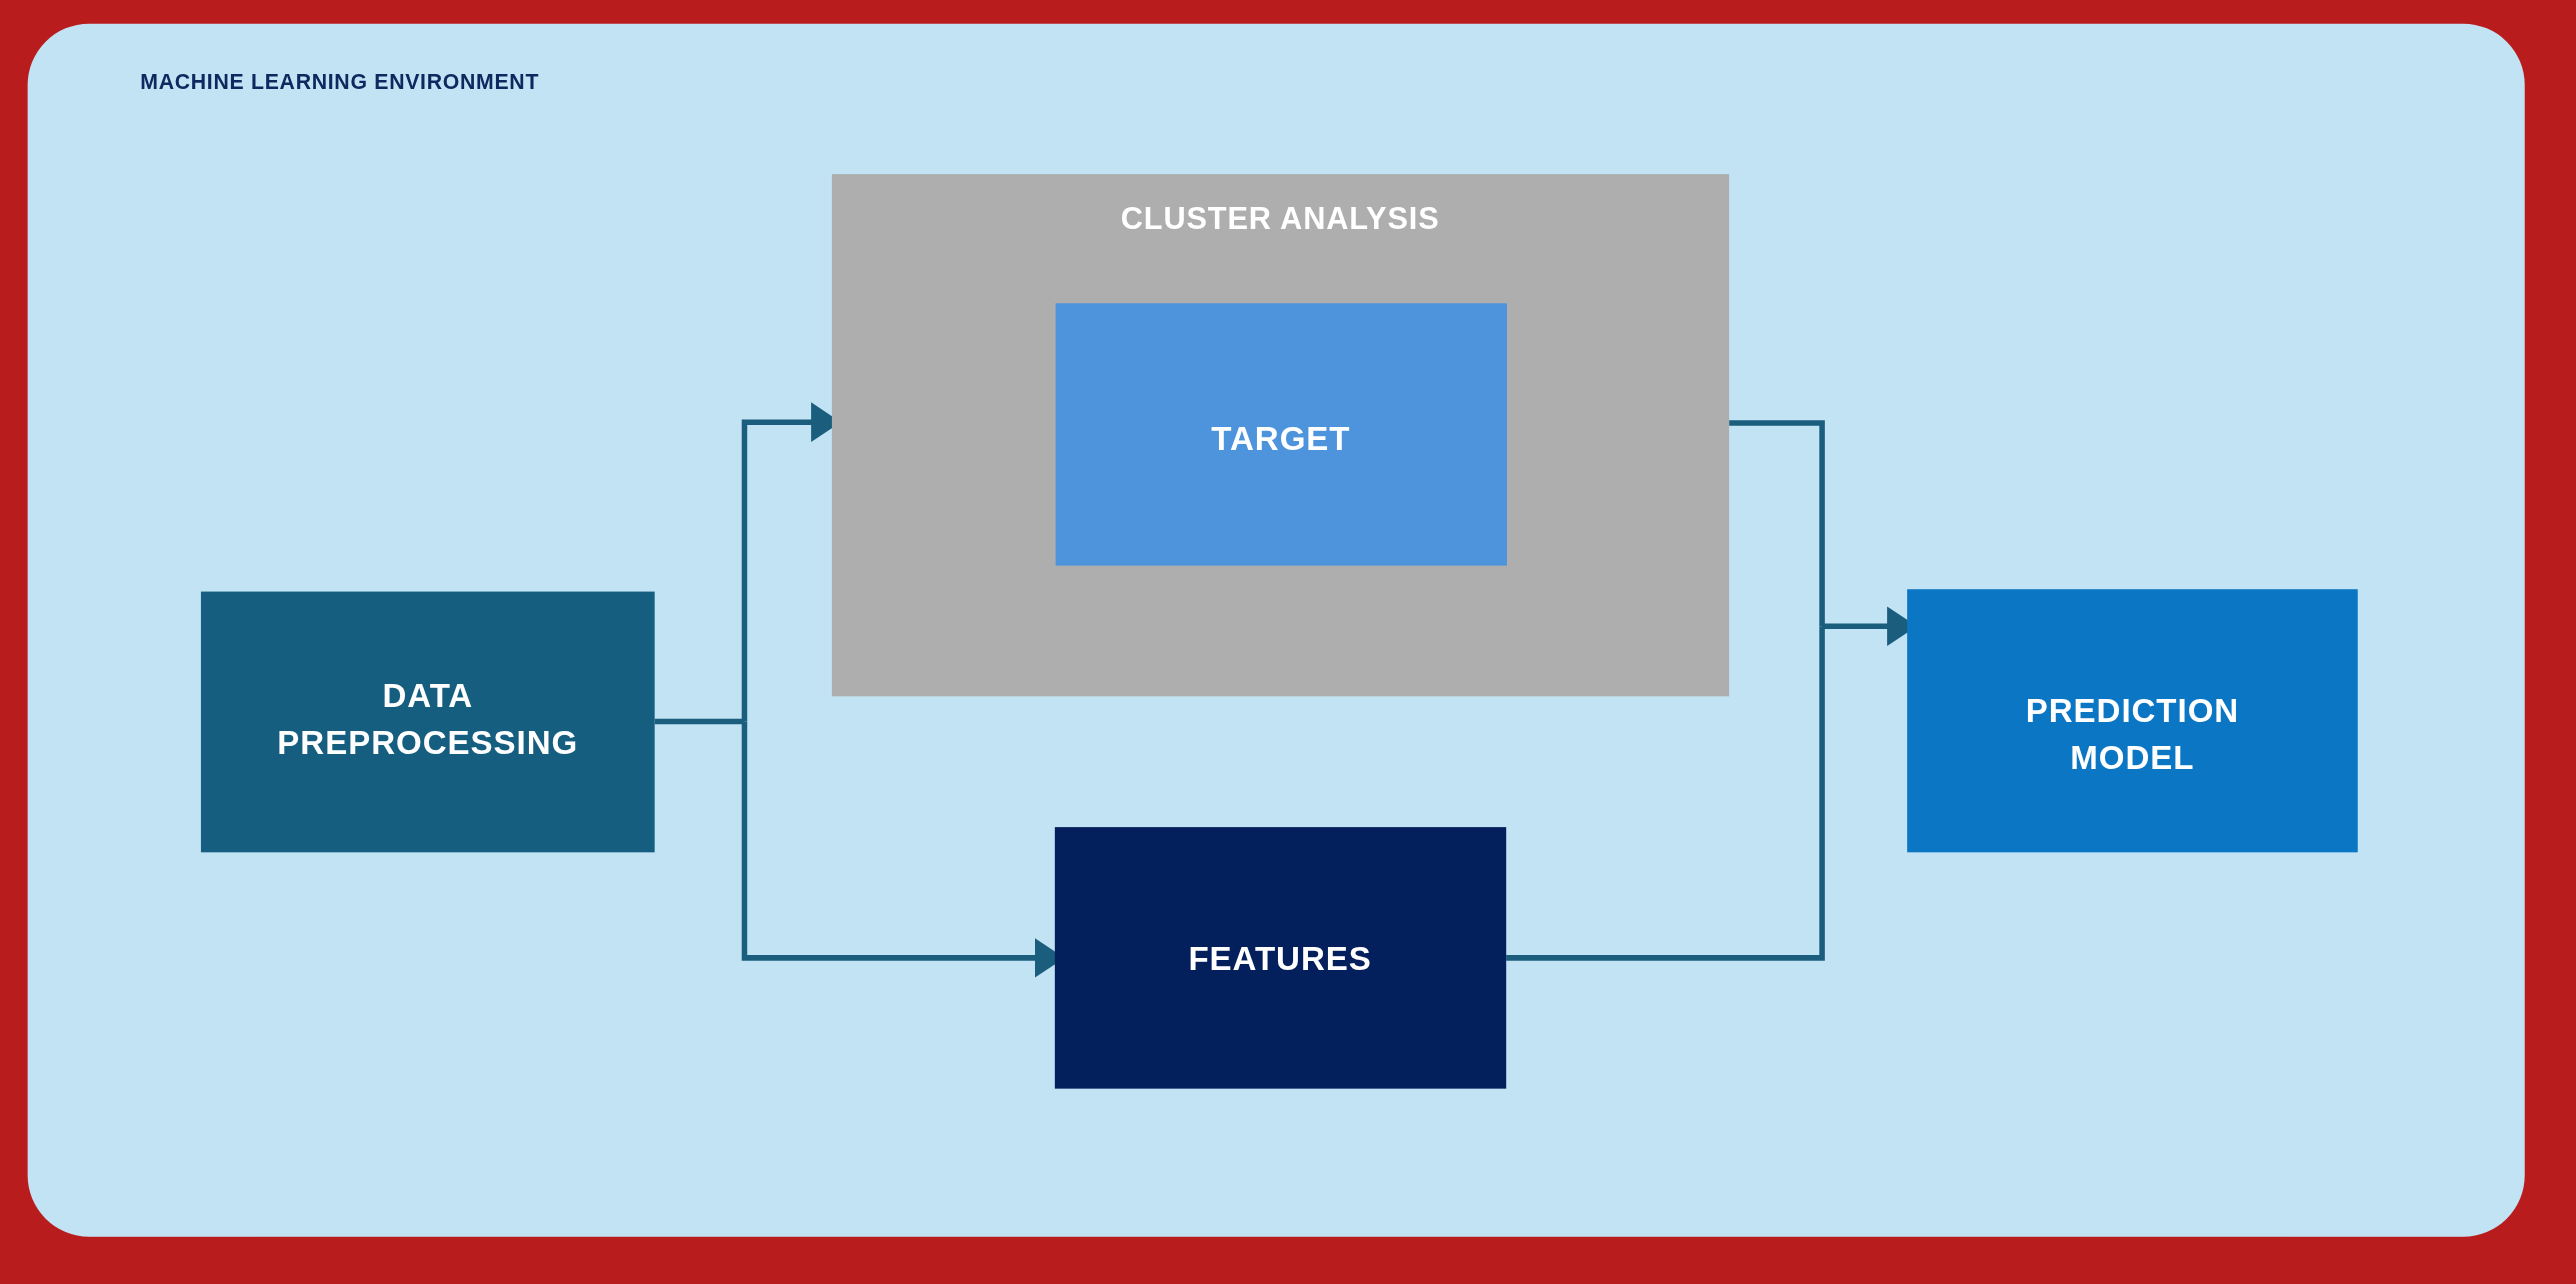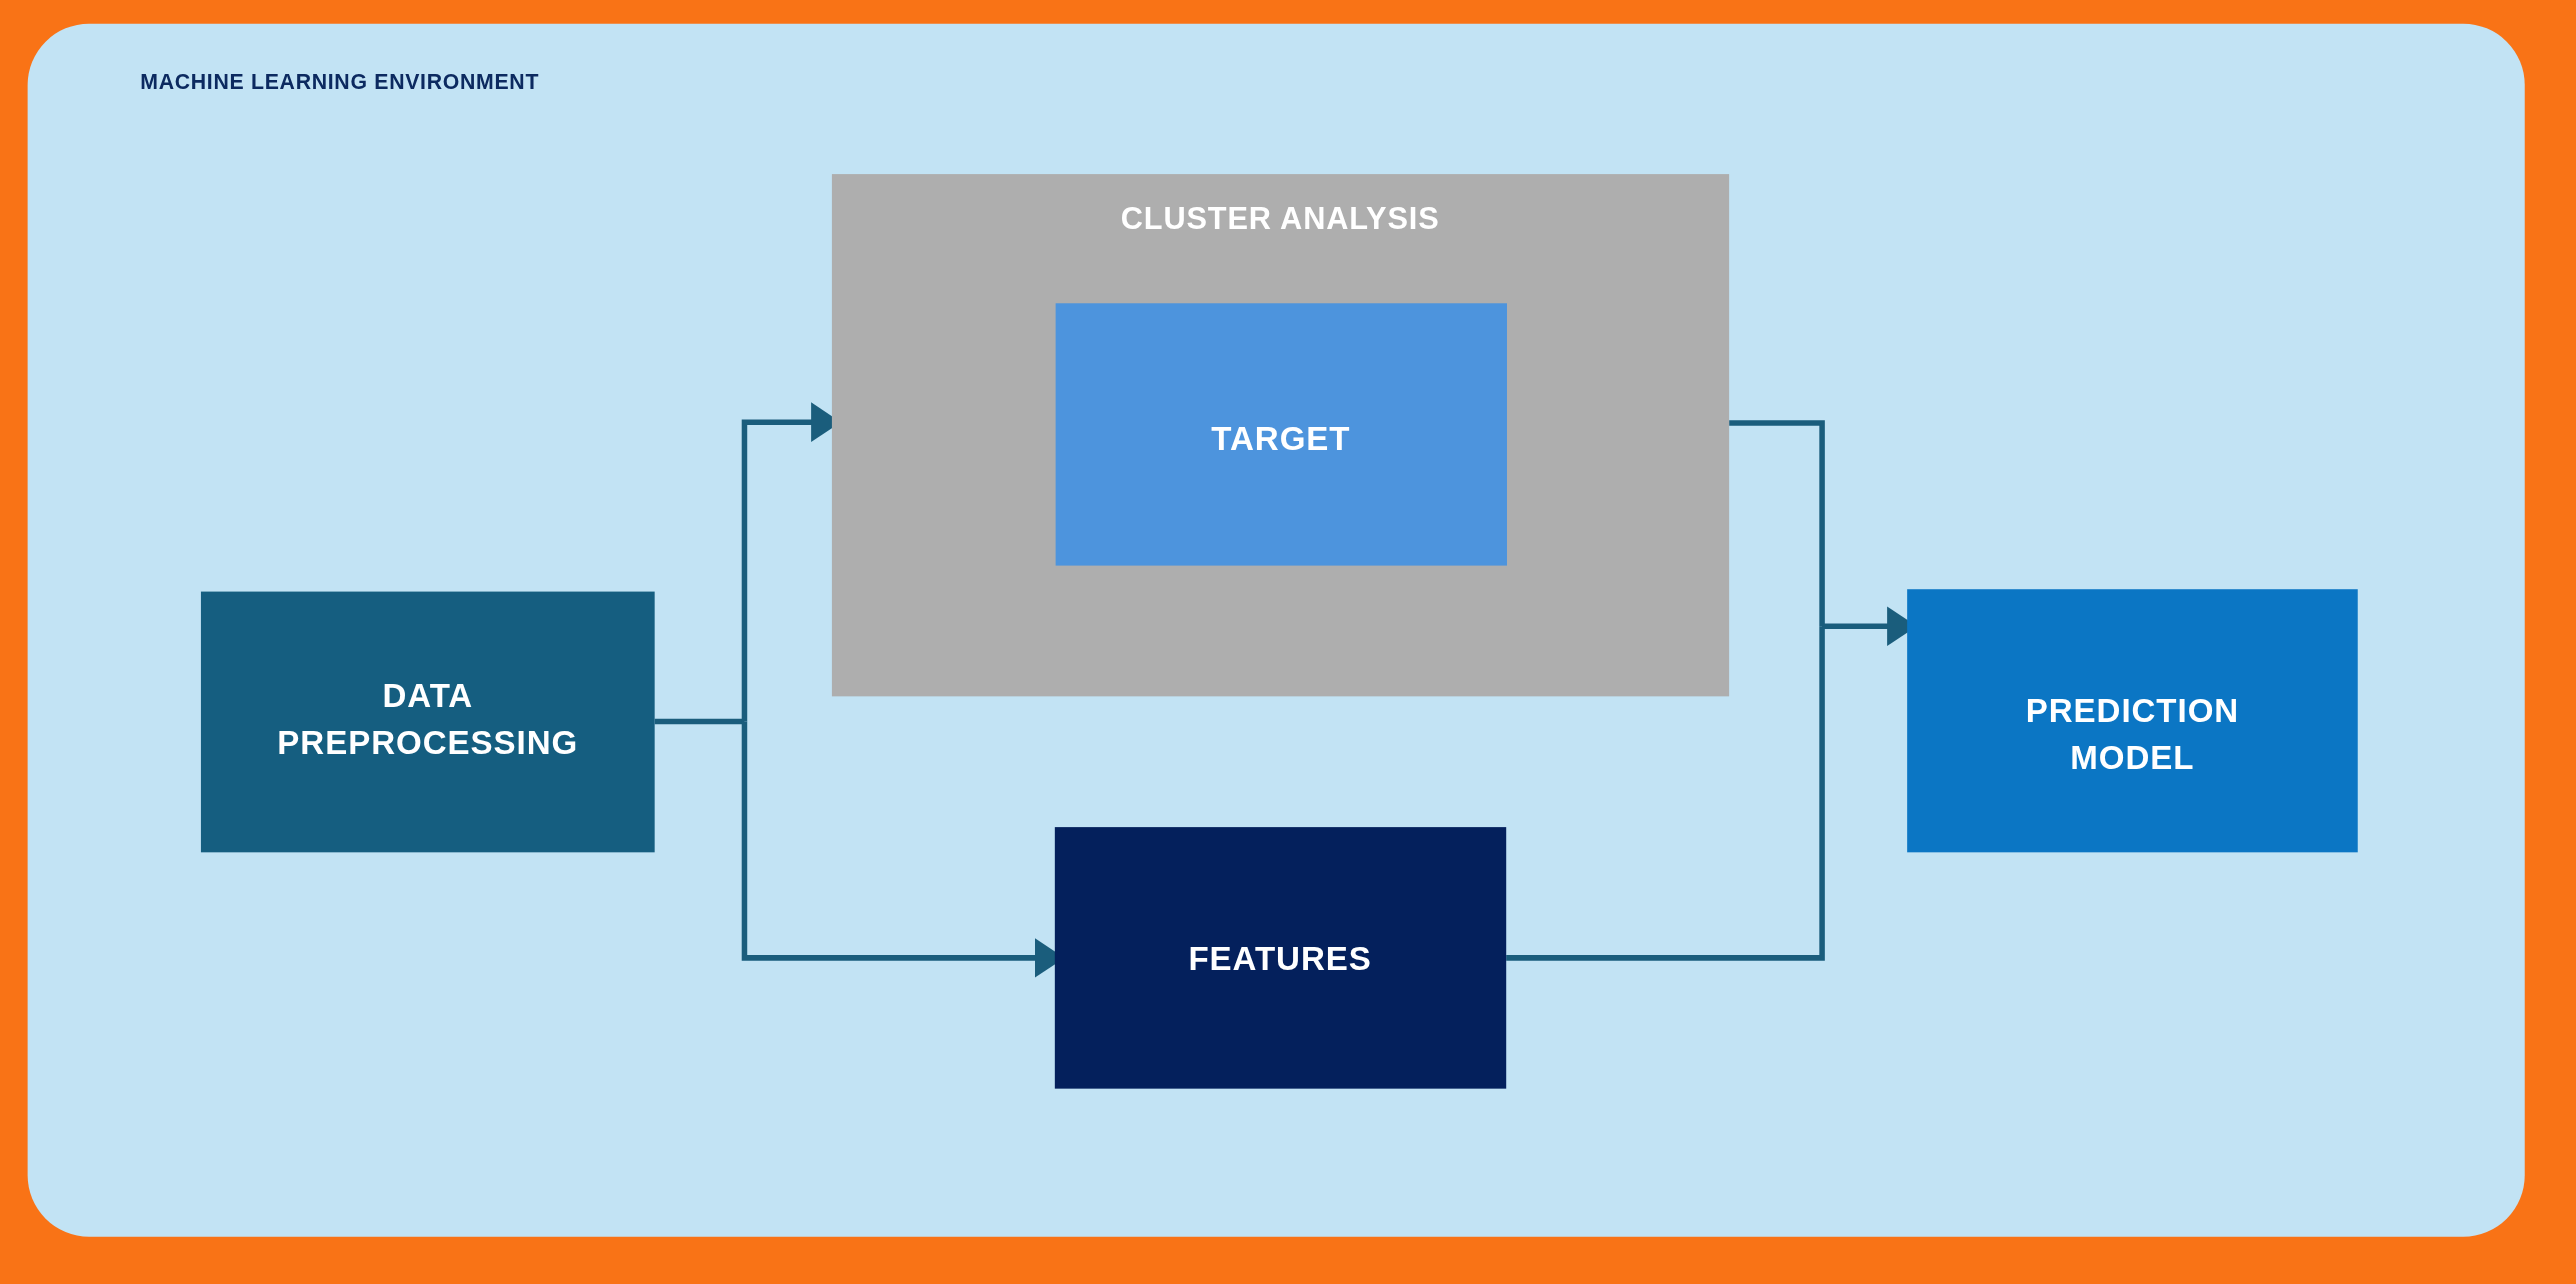--- a/index.html
+++ b/index.html
@@ -10,21 +10,21 @@
   body {
     width: 2576px;
     height: 1284px;
     font-family: "Liberation Sans", sans-serif;
     overflow: hidden;
   }
   #stage {
     position: relative;
     width: 2576px;
     height: 1284px;
-    background: #f97316;
+    background: #b91c1c;
   }
   #diagram-svg {
     position: absolute;
     top: 0;
     left: 0;
     width: 2576px;
     height: 1284px;
     display: block;
   }
   .env-title {

